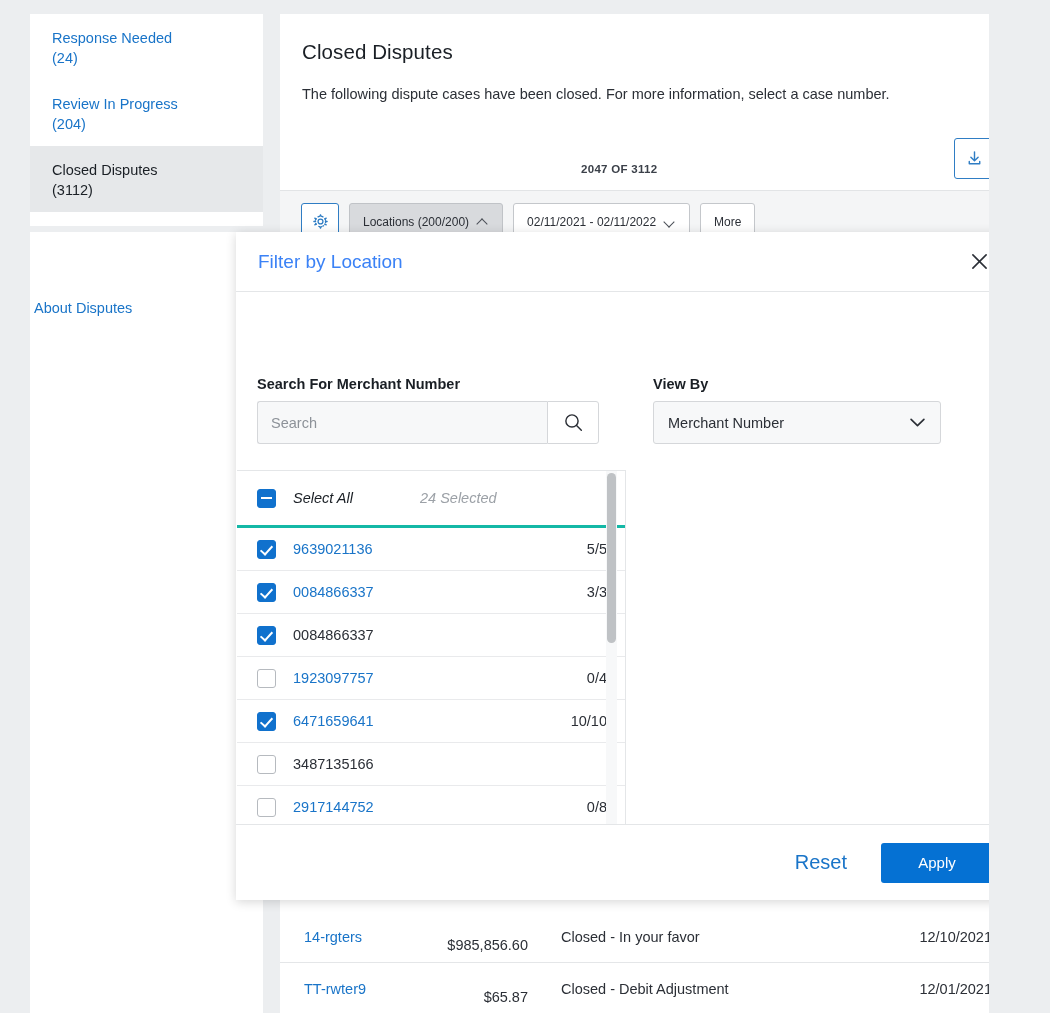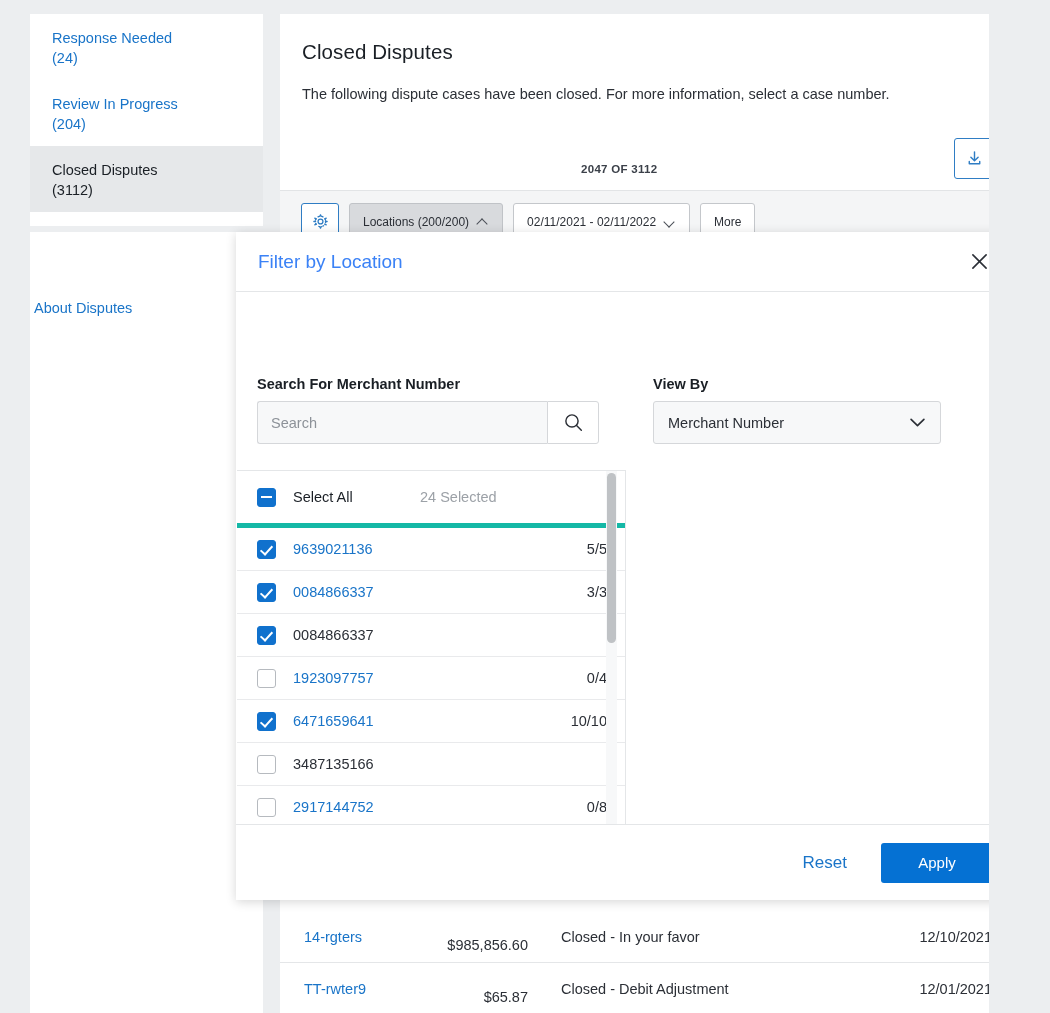--- a/index.html
+++ b/index.html
@@ -225,21 +225,21 @@
     background: #fff;
   }
   .list-row {
     display: flex; align-items: center;
     height: 43px;
     padding: 0 18px 0 20px;
     border-bottom: 1px solid #e9eaec;
     font-size: 14.5px;
     cursor: pointer;
   }
-  .list-row.header { border-bottom: 5px solid #14b8a6; height: 57px; }
+  .list-row.header { border-bottom: 3px solid #14b8a6; height: 57px; font-style: italic; }
   .cb {
     width: 19px; height: 19px;
     border-radius: 3px;
     border: 1px solid #b6babf;
     background: #fff;
     flex: none;
     margin-right: 17px;
     position: relative;
   }
   .cb.checked, .cb.indeterminate {
@@ -285,21 +285,21 @@
     position: absolute;
     left: 0; bottom: 0;
     width: 778px; height: 76px;
     border-top: 1px solid #e4e6e8;
     display: flex; align-items: center; justify-content: flex-end;
     padding-right: 21px;
     gap: 28px;
     background: #fff;
   }
   #reset-button {
-    font-size: 17px;
+    font-size: 20px;
     color: #1974c8;
     cursor: pointer;
     background: none; border: none;
     font-family: "Liberation Sans", sans-serif;
   }
   #apply-button {
     width: 112px; height: 40px;
     background: #0571d3;
     color: #fff;
     border: none;

